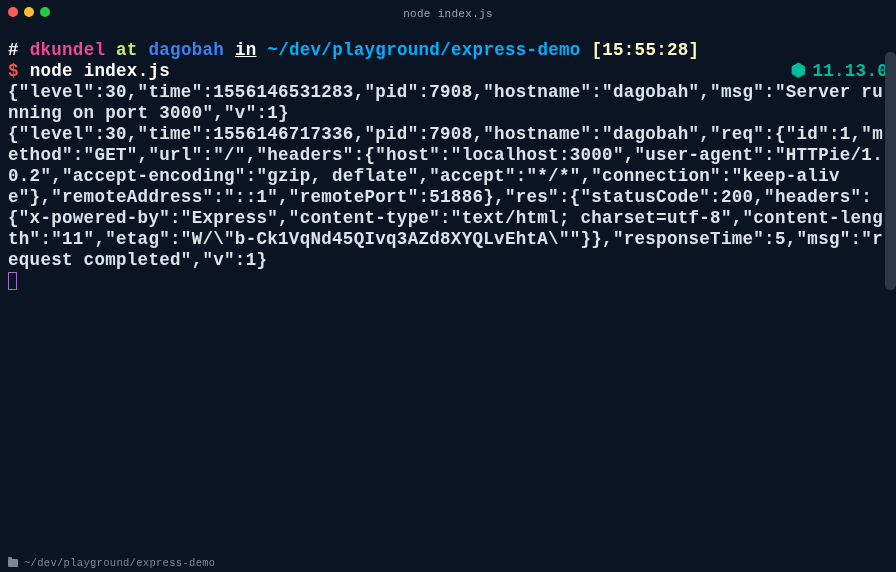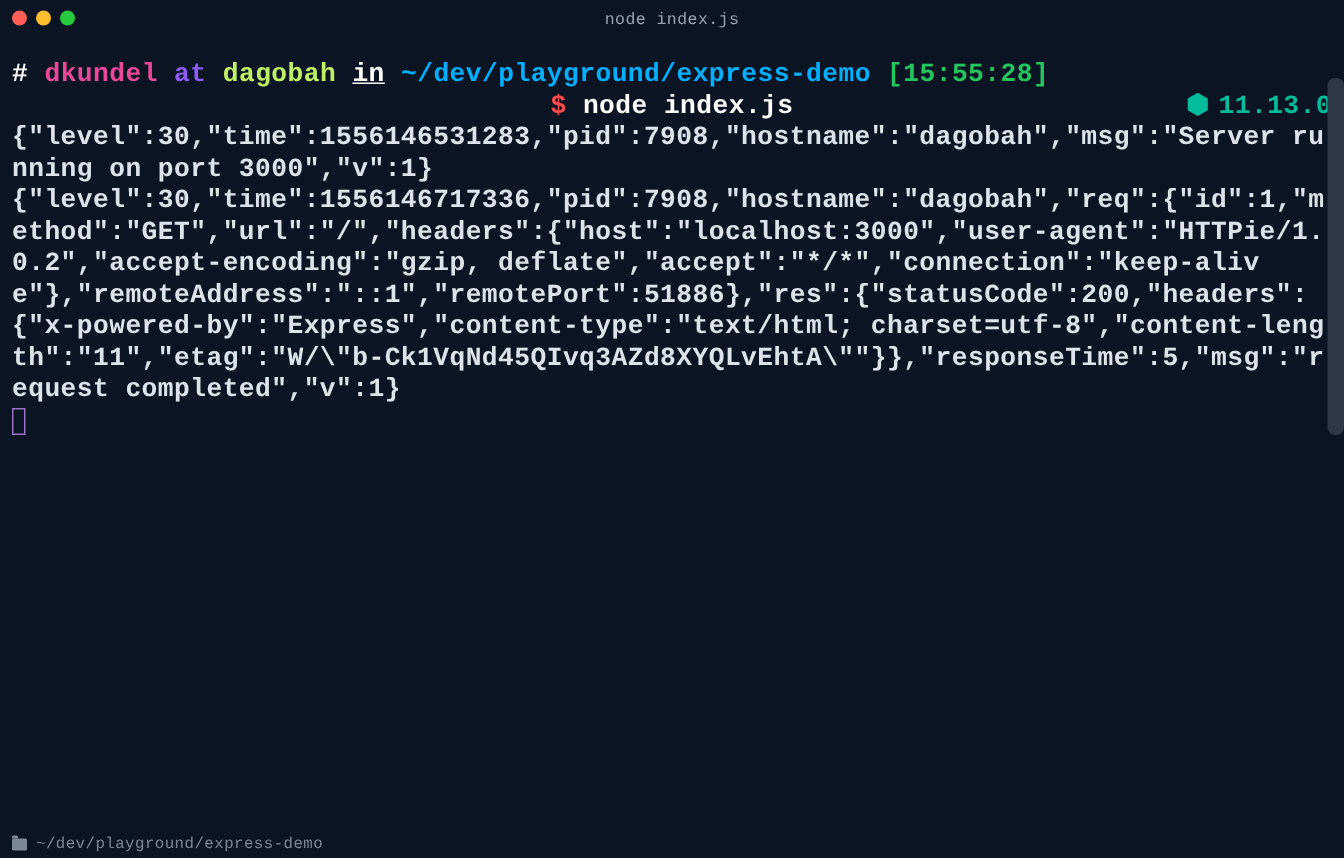--- a/index.html
+++ b/index.html
@@ -53,29 +53,28 @@
     .terminal-body {
       padding: 16px 8px 0 8px;
       line-height: 1.2;
       word-break: break-all;
     }
     .prompt-line {
       display: block;
     }
     .pound { color: #ffffff; }
     .user { color: #ec4899; }
-    .at { color: #8b5cf6; }
-    .host { color: #bef264; }
+    .at { color: #bef264; }
+    .host { color: #3b82f6; }
     .in { color: #ffffff; text-decoration: underline; }
     .cwd { color: #00b0ff; }
-    .time { color: #22c55e; }
+    .time { color: #fef9c3; }
     .cmd-line {
       display: block;
       position: relative;
-      text-align: center;
     }
     .dollar { color: #ff4b4b; }
     .cmd { color: #ffffff; }
     .version-badge {
       position: absolute;
       right: 0;
       top: 0;
     }
     .hex-icon {
       color: #00bc9b;

